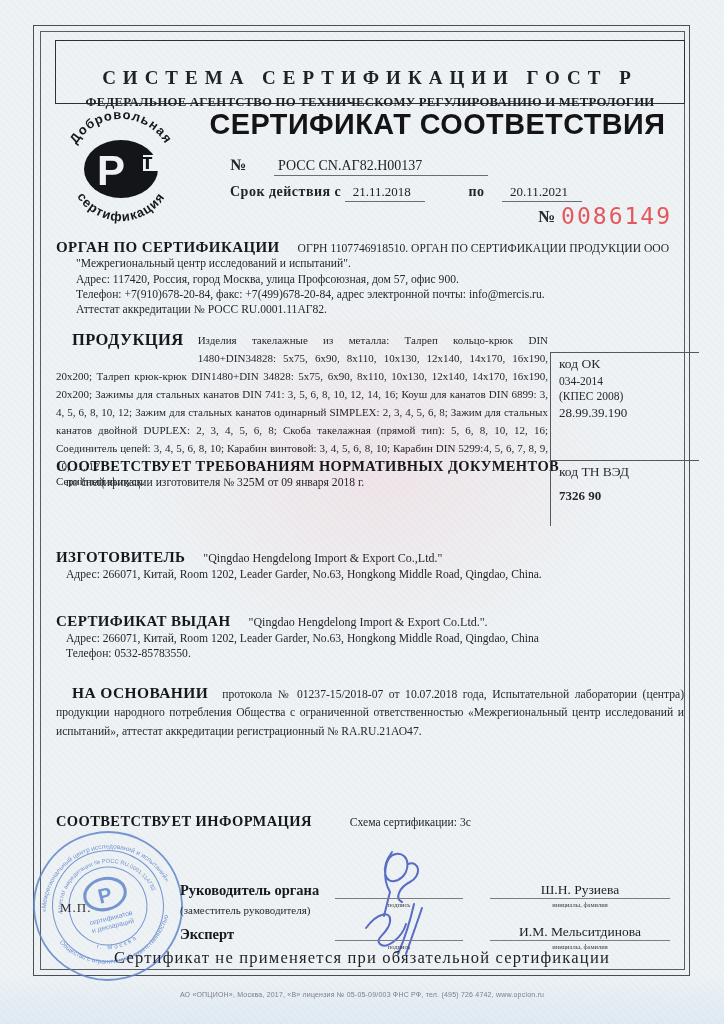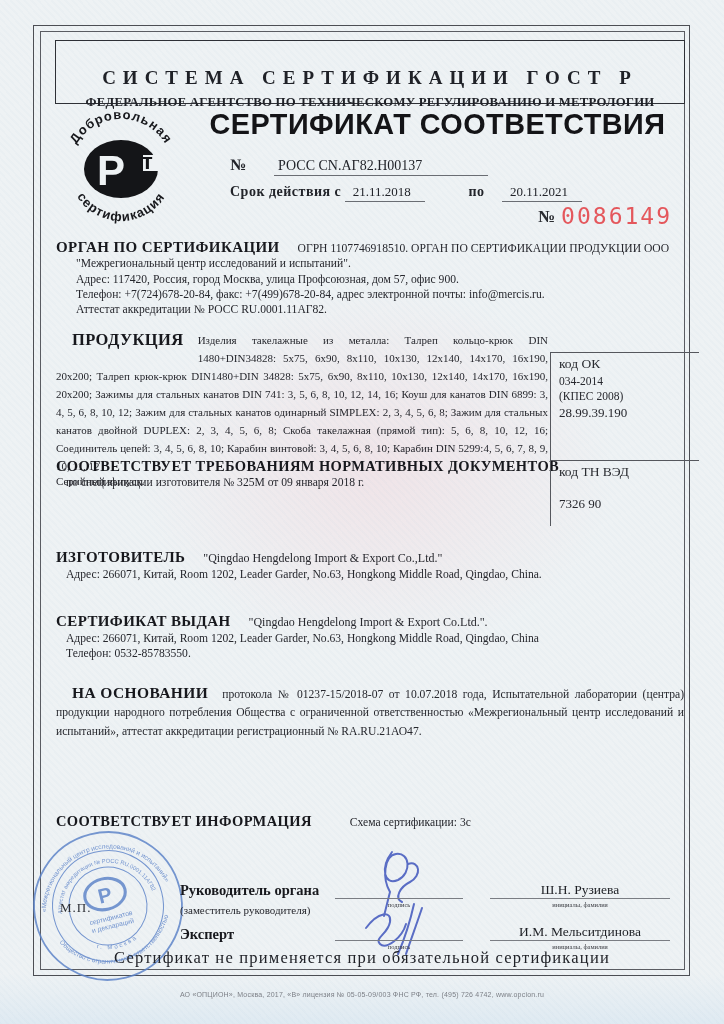--- a/index.html
+++ b/index.html
@@ -106,21 +106,21 @@
 
   <div class="form-num">
     <span class="nmark">№</span><span class="digits">0086149</span>
   </div>
 
   <div class="sec inline-h" style="top:238px;">
     <span class="sec-h">ОРГАН ПО СЕРТИФИКАЦИИ</span>
     <span class="after body-t">ОГРН 1107746918510. ОРГАН ПО СЕРТИФИКАЦИИ ПРОДУКЦИИ ООО</span>
     <div class="body-t ind">"Межрегиональный центр исследований и испытаний".</div>
     <div class="body-t ind">Адрес: 117420, Россия, город Москва, улица Профсоюзная, дом 57, офис 900.</div>
-    <div class="body-t ind">Телефон: +7(724)678-20-84, факс: +7(499)678-20-84, адрес электронной почты: info@mercis.ru.</div>
+    <div class="body-t ind">Телефон: +7(910)678-20-84, факс: +7(499)678-20-84, адрес электронной почты: info@mercis.ru.</div>
     <div class="body-t ind">Аттестат аккредитации № РОСС RU.0001.11АГ82.</div>
   </div>
 
   <div class="sec" style="top:330px;width:492px;">
     <div class="just">
       <span class="sec-h float-h" style="font-size:16.5px;">ПРОДУКЦИЯ</span>
       <span class="body-t" style="font-size:11px;">Изделия такелажные из металла: Талреп кольцо-крюк DIN 1480+DIN34828: 5x75, 6x90, 8x110, 10x130, 12x140, 14x170, 16x190, 20x200; Талреп крюк-крюк DIN1480+DIN 34828: 5x75, 6x90, 8x110, 10x130, 12x140, 14x170, 16x190, 20x200; Зажимы для стальных канатов DIN 741: 3, 5, 6, 8, 10, 12, 14, 16; Коуш для канатов DIN 6899: 3, 4, 5, 6, 8, 10, 12; Зажим для стальных канатов одинарный SIMPLEX: 2, 3, 4, 5, 6, 8; Зажим для стальных канатов двойной DUPLEX: 2, 3, 4, 5, 6, 8; Скоба такелажная (прямой тип): 5, 6, 8, 10, 12, 16; Соединитель цепей: 3, 4, 5, 6, 8, 10; Карабин винтовой: 3, 4, 5, 6, 8, 10; Карабин DIN 5299:4, 5, 6, 7, 8, 9, 10, 11, 12</span>
     </div>
     <div class="body-t" style="font-size:11px;clear:both;">Серийный выпуск.</div>
   </div>
@@ -132,21 +132,21 @@
     <div class="val big">28.99.39.190</div>
   </div>
 
   <div class="sec" style="top:458px;">
     <div class="sec-h" style="font-size:14.5px;">СООТВЕТСТВУЕТ ТРЕБОВАНИЯМ НОРМАТИВНЫХ ДОКУМЕНТОВ</div>
     <div class="body-t ind2">по спецификации изготовителя № 325М от 09 января 2018 г.</div>
   </div>
 
   <div class="code-box" style="top:460px;height:56px;">
     <div class="lbl">код ТН ВЭД</div>
-    <div class="val big" style="margin-top:16px;">7326 90</div>
+    <div class="val big" style="margin-top:8px;font-weight:bold;">7326 90</div>
   </div>
 
   <div class="sec inline-h" style="top:548px;">
     <span class="sec-h">ИЗГОТОВИТЕЛЬ</span>
     <span class="after body-t" style="font-size:12px;">"Qingdao Hengdelong Import &amp; Export Co.,Ltd."</span>
     <div class="body-t ind2">Адрес: 266071, Китай, Room 1202, Leader Garder, No.63, Hongkong Middle Road, Qingdao, China.</div>
   </div>
 
   <div class="sec inline-h" style="top:612px;">
     <span class="sec-h">СЕРТИФИКАТ ВЫДАН</span>

